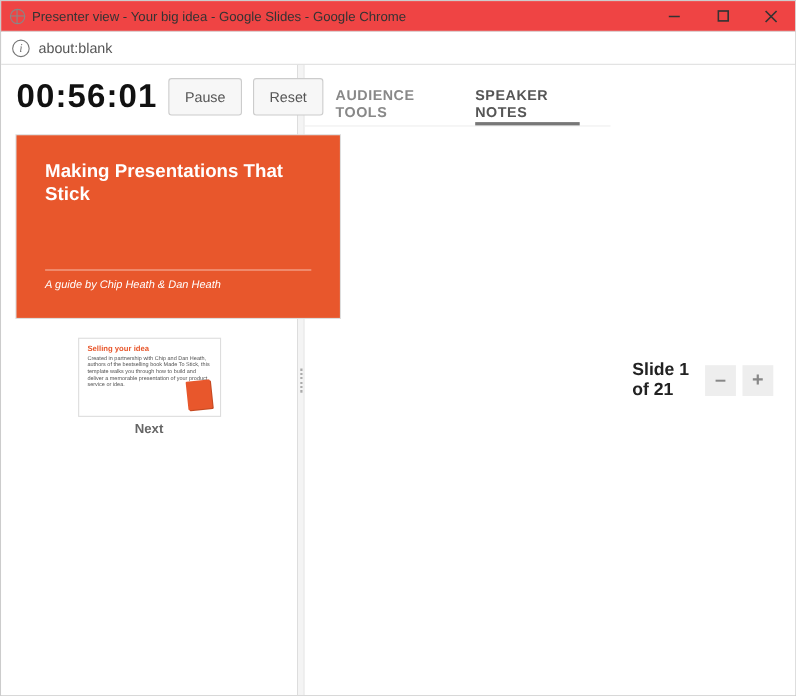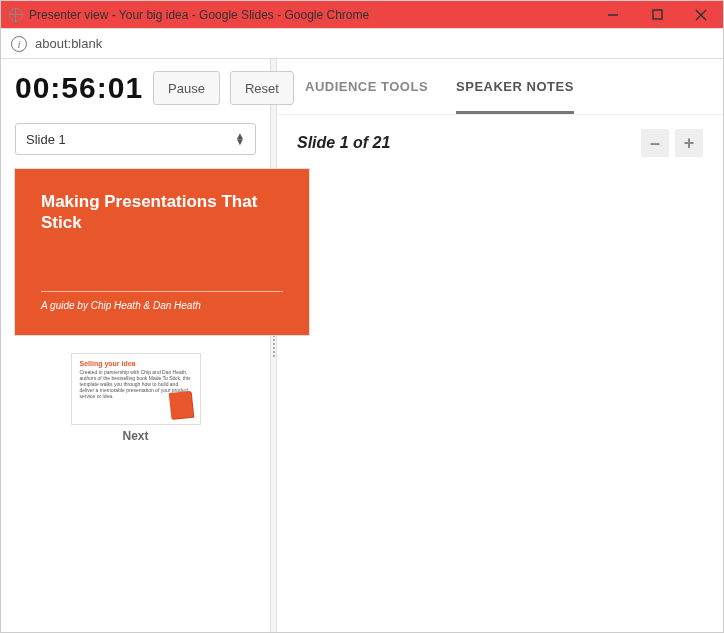--- a/index.html
+++ b/index.html
@@ -17,21 +17,21 @@
 
   
   .urlbar { height:30px; display:flex; align-items:center; padding:0 10px; border-bottom:1px solid #ddd; color:#555; font-size:13px; }
   .urlbar .info { width:16px; height:16px; border:1.5px solid #777; border-radius:50%; margin-right:8px; display:flex; align-items:center; justify-content:center; font-size:11px; font-family: Georgia, serif; font-style:italic; color:#777;}
 
   
   .main { flex:1; display:flex; min-height:0; }
   .left { width:270px; border-right:1px solid #ddd; padding:12px 14px; background:#fff; position:relative; }
   .splitter { width:6px; background:#f4f4f4; border-right:1px solid #e4e4e4; display:flex; align-items:center; justify-content:center; }
   .splitter .grip { width:2px; height:22px; background:repeating-linear-gradient(#aaa, #aaa 2px, transparent 2px, transparent 4px); }
-  .right { flex:1; display:flex; flex-direction:column; background:#fff; }
+  .right { flex:1; display:flex; flex-direction:row; background:#fff; }
 
   
   .timer-row { display:flex; align-items:center; gap:10px; margin-bottom:18px; }
   .timer { font-size:30px; font-weight:700; letter-spacing:1px; color:#111; }
   .btn { background:#f7f7f7; border:1px solid #ccc; border-radius:3px; height:34px; padding:0 14px; font-size:13px; color:#555; cursor:pointer; }
 
   
   .selector { display:flex; align-items:center; justify-content:space-between; border:1px solid #ccc; border-radius:3px; height:32px; padding:0 10px; font-size:13px; color:#333; margin-bottom:14px; background:#fff; cursor:pointer;}
   .selector .spinner { font-size:10px; line-height:6px; color:#555; text-align:center; }
 
@@ -46,21 +46,21 @@
   .slide-next .nt { color:#e8572c; font-size:7px; font-weight:700; margin-bottom:2px; }
   .slide-next .book { position:absolute; right:8px; bottom:6px; width:22px; height:26px; background:#e8572c; border-radius:1px; transform:rotate(-6deg); box-shadow:1px 1px 0 #c64a22; }
   .next-label { font-size:12px; color:#666; margin-top:4px; font-weight:700;}
 
   
   .tabs { display:flex; gap:28px; padding:20px 28px 0 28px; border-bottom:1px solid #eee; height:56px; }
   .tab { font-size:13px; font-weight:700; letter-spacing:.5px; color:#888; padding-bottom:14px; cursor:pointer; }
   .tab.active { color:#555; border-bottom:3px solid #777; }
 
   .notes-header { display:flex; align-items:center; justify-content:space-between; padding:14px 20px; }
-  .notes-title { font-size:16px; font-weight:700; color:#222;font-style:italic; }
+  .notes-title { font-size:16px; font-weight:700; color:#222; }
   .zoom { display:flex; gap:6px; }
   .zoom .zbtn { width:28px; height:28px; background:#eee; color:#888; font-size:18px; font-weight:700; display:flex; align-items:center; justify-content:center; cursor:pointer; }
 
   .notes-body { flex:1; }
 </style>
 </head>
 <body>
 
 <div class="titlebar">
   <div class="globe"></div>
@@ -90,24 +90,20 @@
 
 <div class="main">
 
   <div class="left">
     <div class="timer-row">
       <div class="timer">00:56:01</div>
       <button class="btn">Pause</button>
       <button class="btn">Reset</button>
     </div>
 
-    <div class="selector">
-      <span>Slide 1</span>
-      <div class="spinner">▲<br>▼</div>
-    </div>
 
     <div class="slide-current">
       <h1>Making Presentations That Stick</h1>
       <div class="sub">A guide by Chip Heath &amp; Dan Heath</div>
     </div>
 
     <div class="next-wrap">
       <div class="slide-next">
         <div class="nt">Selling your idea</div>
         <div style="line-height:1.2;">Created in partnership with Chip and Dan Heath, authors of the bestselling book Made To Stick, this template walks you through how to build and deliver a memorable presentation of your product, service or idea.</div>

